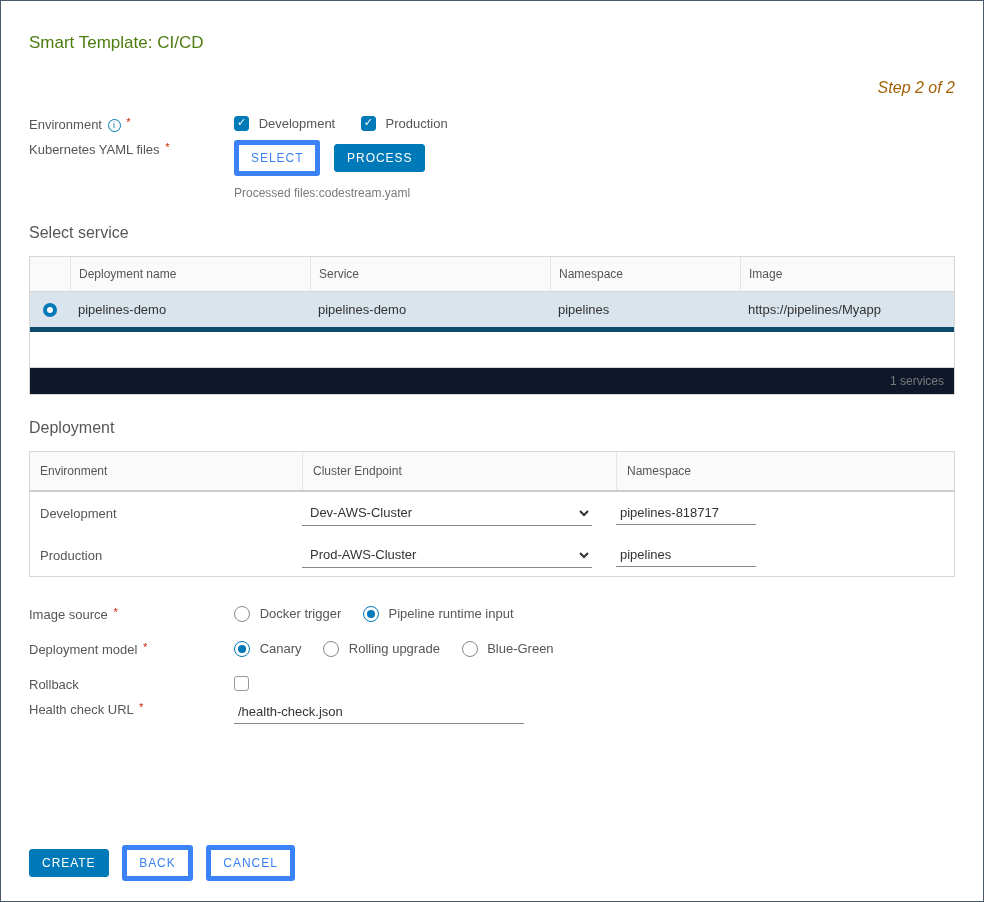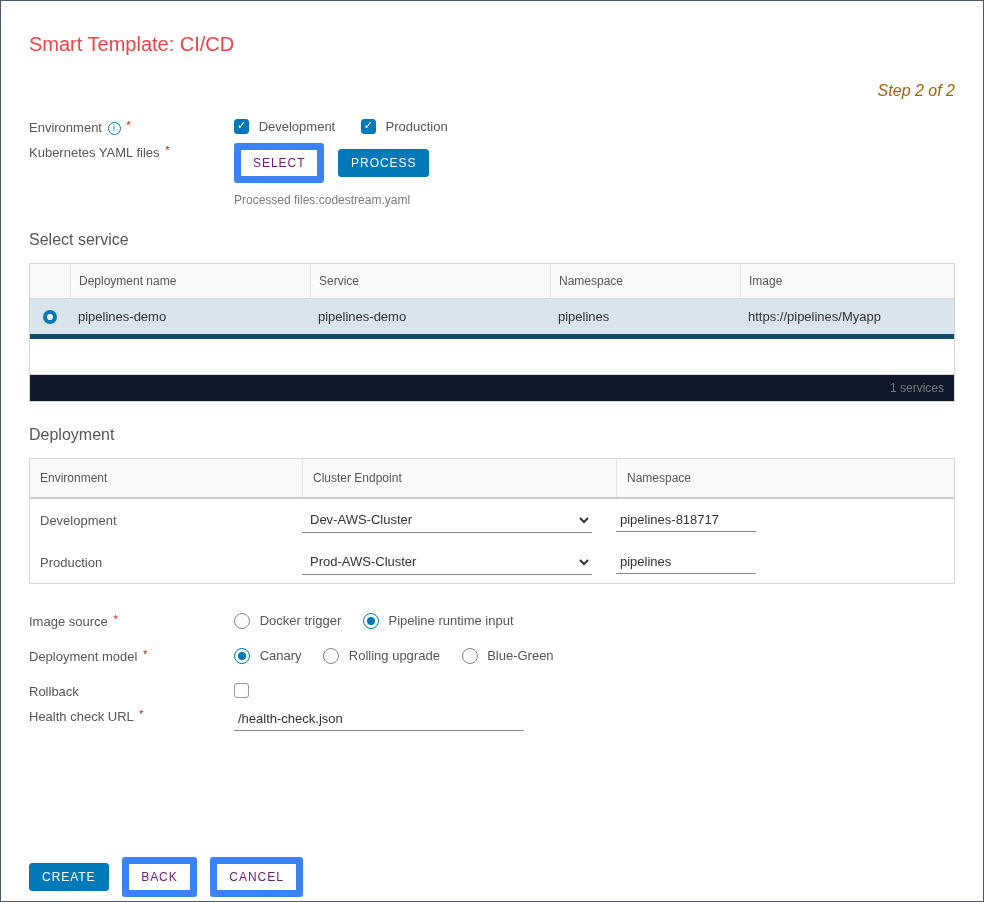--- a/index.html
+++ b/index.html
@@ -12,22 +12,22 @@
   }
   .page {
     width:984px;
     height:902px;
     border:1px solid #4a5a6a;
     padding:28px 28px 20px 28px;
     position:relative;
   }
   h1.title {
     font-weight:300;
-    font-size:20px;
-    color:#ef4444;
+    font-size:17px;
+    color:#4d7c0f;
     margin:4px 0 26px 0;
   }
   .step {
     font-style:italic;
     color:#a16207;
     font-size:16px;
     margin-bottom:18px;
     text-align:right;
   }
   .row { display:flex; align-items:flex-start; margin-bottom:8px; }
@@ -49,21 +49,21 @@
     width:15px;height:15px;border:1px solid #0079b8;border-radius:3px;
     background:#0079b8;display:inline-block;vertical-align:middle;position:relative;margin:0 6px 0 0;
     cursor:pointer;
   }
   .cb::after{content:"✓";color:#fff;font-size:11px;position:absolute;left:2px;top:-1px;}
   .cb.unchecked{background:#fff;border-color:#999;}
   .cb.unchecked::after{content:"";}
   .cb-label{display:inline-block;margin-right:22px;color:#565656;vertical-align:middle;}
 
   .btn{display:inline-block;border-radius:3px;font-size:12px;letter-spacing:0.08em;padding:6px 12px;cursor:pointer;text-transform:uppercase;}
-  .btn-outline{border:7px solid #3b82f6;color:#701a75;background:#fff;}
+  .btn-outline{border:5px solid #3b82f6;color:#3b82f6;background:#fff;}
   .btn-primary{border:1px solid #0079b8;background:#0079b8;color:#fff;}
   .btn+ .btn{margin-left:10px;}
   .processed{color:#7a7a7a;font-size:12px;margin-top:10px;}
 
   .section-title{font-size:16px;color:#565656;margin:24px 0 14px 0;font-weight:400;}
 
   
   .svc-table{border:1px solid #d7d7d7;}
   .svc-head{display:flex;background:#fafafa;border-bottom:1px solid #d7d7d7;font-size:12px;color:#565656;}
   .svc-head>div{padding:10px 8px;border-left:1px solid #e5e5e5;}
@@ -108,21 +108,21 @@
   }
   .radio.checked{border-color:#0079b8;}
   .radio.checked::after{content:"";position:absolute;left:3px;top:3px;width:8px;height:8px;background:#0079b8;border-radius:50%;}
   .radio-label{display:inline-block;margin-right:18px;vertical-align:middle;color:#565656;}
 
   .phase-block{margin-top:18px;}
   .phase-input{width:50px;}
 
   .hc-input{width:290px;}
 
-  .footer-btns{position:absolute;left:28px;bottom:4px;}
+  .footer-btns{position:absolute;left:28px;bottom:20px;}
 </style>
 </head>
 <body>
 
 <div class="page">
 
   <h1 class="title">Smart Template: CI/CD</h1>
   <div class="step">Step 2 of 2</div>
 
   <div class="row">

